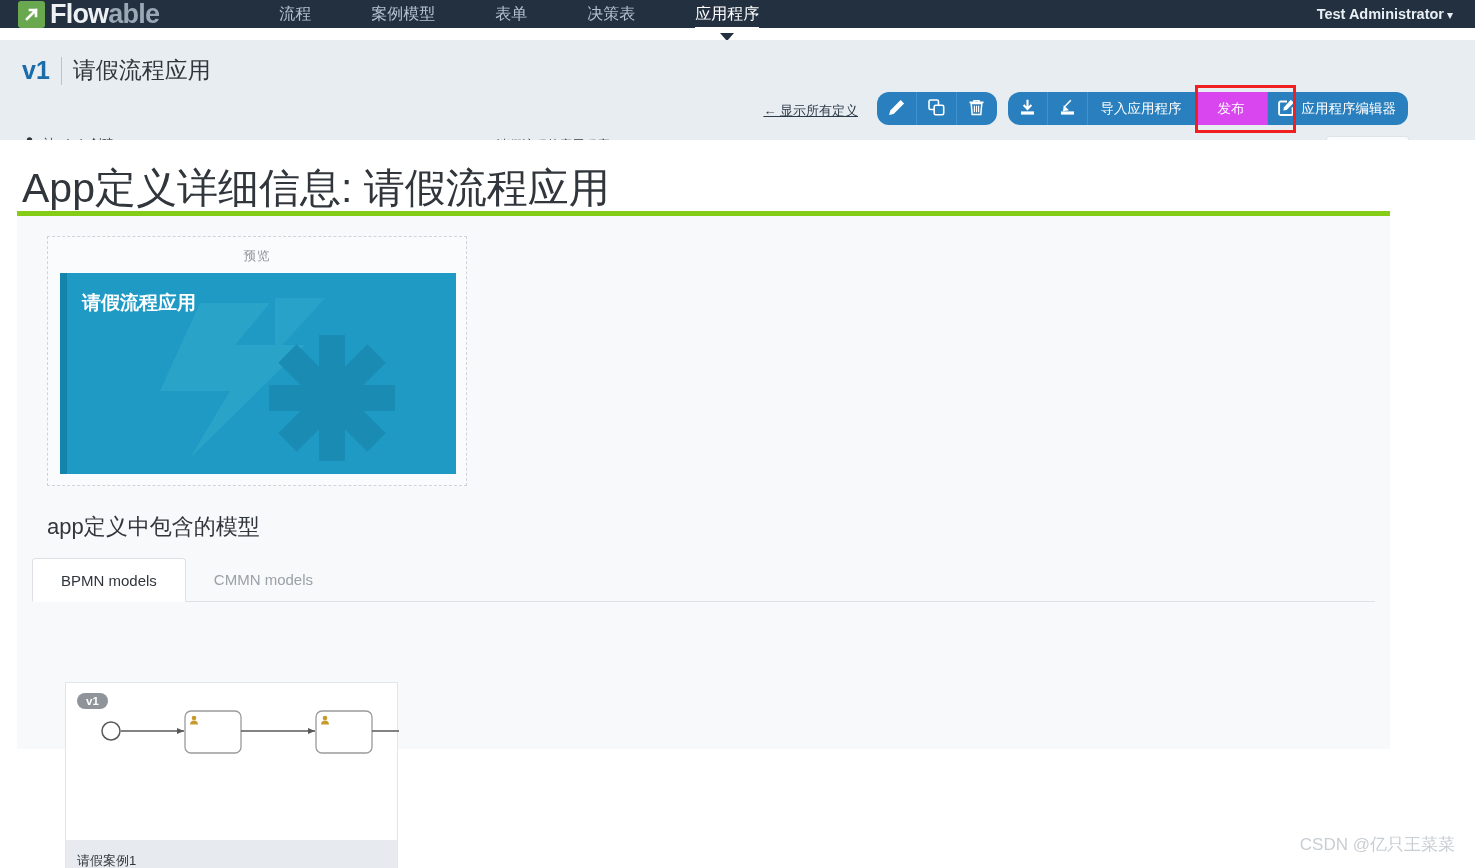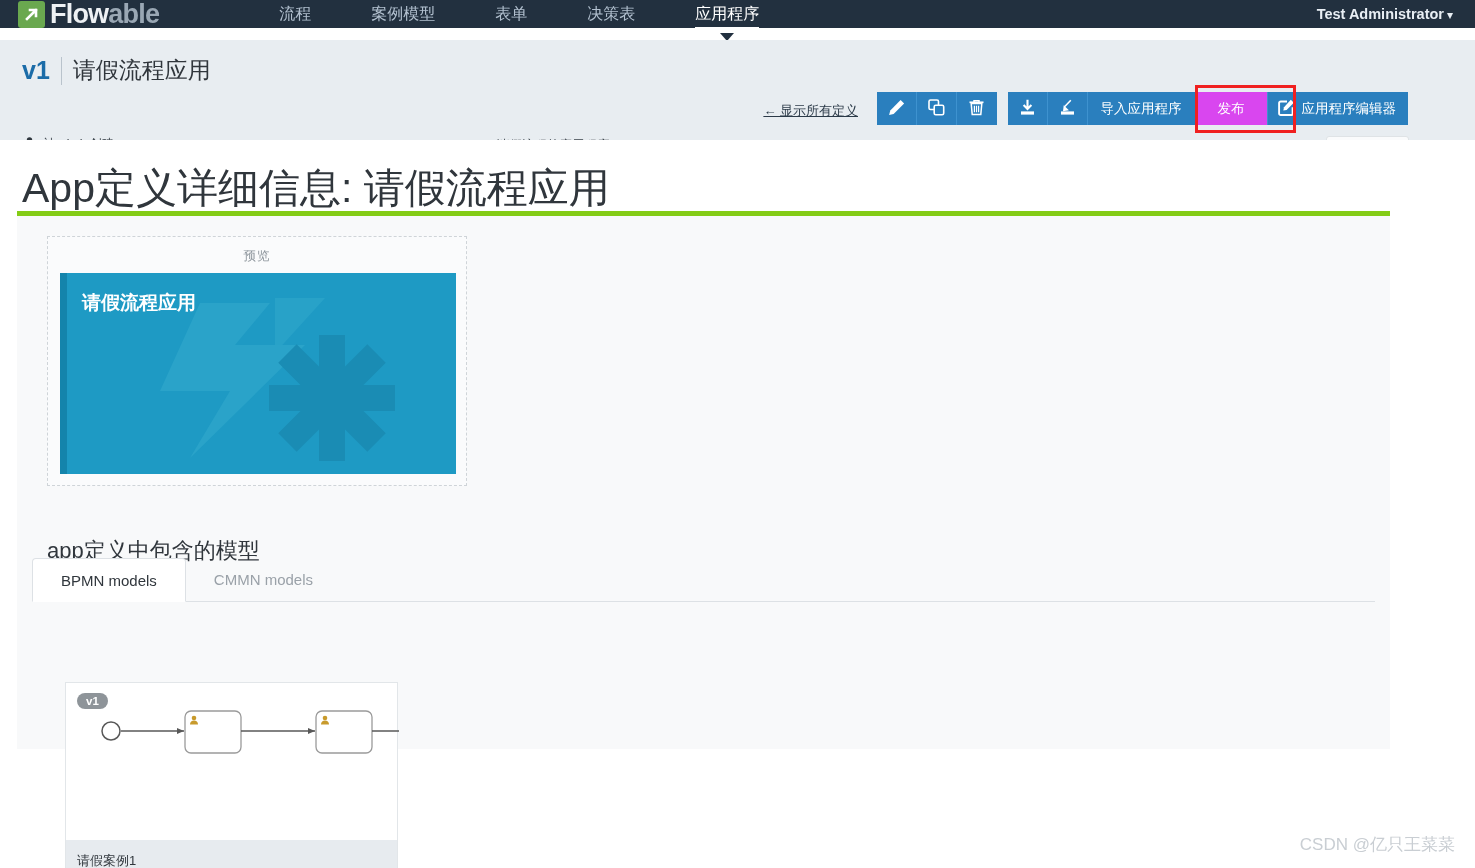--- a/index.html
+++ b/index.html
@@ -75,21 +75,21 @@
     font-size: 12.5px; color: #3b434b;
   }
   .show-all {
     position: absolute; right: 617px; top: 62px;
     font-size: 13px; color: #2b3a48; text-decoration: underline; cursor: pointer;
     white-space: nowrap;
   }
 
   
   .toolbar { position: absolute; right: 67px; top: 52px; display: flex; align-items: stretch; }
-  .btn-group { display: flex; border-radius: 0; overflow: hidden; }
+  .btn-group { display: flex; border-radius: 12px; overflow: hidden; }
   .tb-btn {
     background: #2a7fbe; color: #fff; height: 33px; display: flex;
     align-items: center; justify-content: center; cursor: pointer;
     font-size: 13.5px; border-right: 1px solid #3e92cf;
   }
   .tb-btn:last-child { border-right: none; }
   .tb-btn.icon { width: 40px; }
   .tb-btn.wide { padding: 0 13px; white-space: nowrap; }
   .tb-btn.hl { background: #d946ef; padding: 0 22px; }
   .tb-btn.editor { padding: 0 12px 0 10px; gap: 7px; }
@@ -136,21 +136,21 @@
   }
   .tile .stripe { position: absolute; left: 0; top: 0; width: 7px; height: 100%; background: #1484ab; }
   .tile .tile-title {
     position: absolute; left: 22px; top: 17px; color: #fff;
     font-size: 19px; font-weight: 700; z-index: 3;
   }
   .tile svg { position: absolute; left: 0; top: 0; }
 
   .models-title {
     position: absolute; left: 30px; top: 296px;
-    font-size: 22px; color: #30363c; font-weight: 400; margin-top: 24px;
+    font-size: 22px; color: #30363c; font-weight: 400;
   }
 
   .tabs {
     position: absolute; left: 15px; top: 342px; width: 1343px;
     border-bottom: 1px solid #dde1e5; height: 44px; display: flex; align-items: flex-end;
   }
   .tab {
     height: 43px; display: flex; align-items: center; padding: 0 28px;
     font-size: 15px; color: #9aa1a8; cursor: pointer; position: relative;
   }

